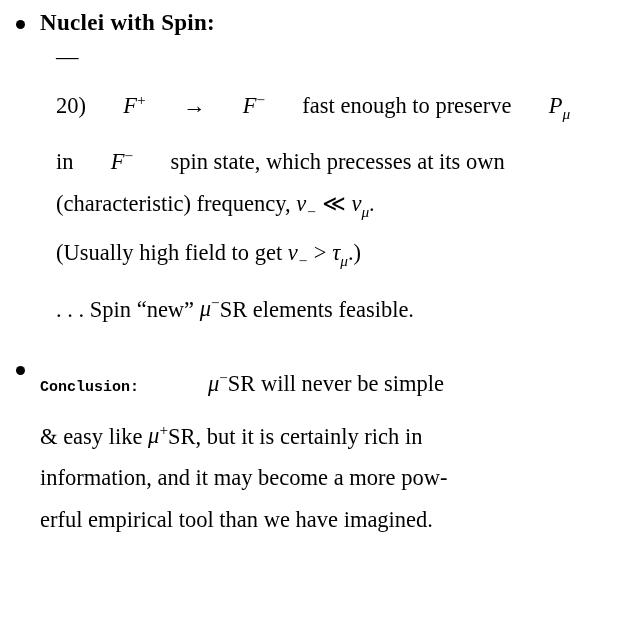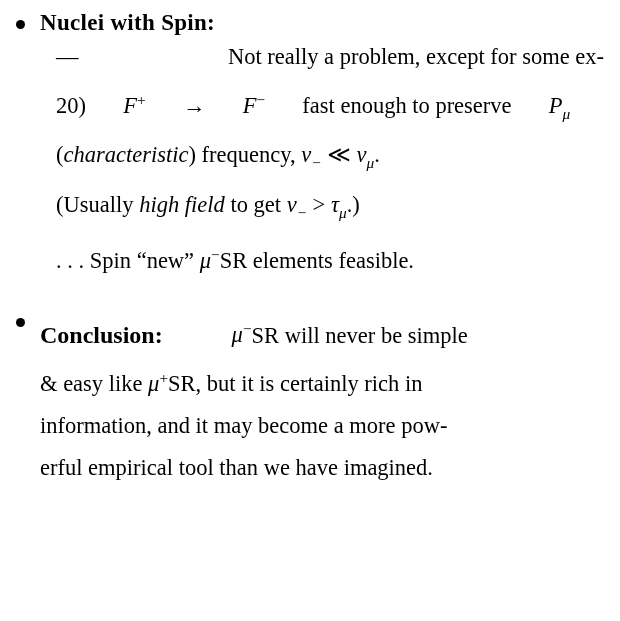--- a/index.html
+++ b/index.html
@@ -53,77 +53,83 @@
     display: flex;
     justify-content: space-between;
   }
   .line.justify > span {
     white-space: pre;
   }
   .indent-body {
     padding-left: 16px;
   }
   i, .it {
-    font-style: italic;
   }
   .mathvar {
     font-style: italic;
     font-family: "Liberation Serif", "DejaVu Serif", serif;
   }
   .sup {
     font-size: 0.68em;
     vertical-align: super;
     font-style: normal;
   }
   .sub {
     font-size: 0.68em;
     vertical-align: sub;
     font-style: italic;
   }
   .gap1 { height: 20px; }
   .block2 { margin-top: 6px; }
   .concl-head {
     font-weight: bold;
-    font-size: 24px;
+    font-size: 15px;
+    font-family: Liberation Mono, monospace;
   }
   .spacer-wide { display: inline-block; width: 26px; }
   .nowrap { white-space: nowrap; }
 </style>
 </head>
 <body>
 
 <div class="page">
 
   <div class="bullet-block">
     <span class="bullet-dot"></span>
 
     <div class="heading">Nuclei with Spin:</div>
 
     <div class="para indent-body">
 
       <span class="line justify">
         <span>—</span>
-        <span>Not really a problem, except for some ex-</span>
       </span>
 
 
       <span class="line">
         <span>20)</span>
         <span class="spacer-wide"></span>
         <span class="mathvar nowrap"><span>F</span><span class="sup">+</span></span>
         <span class="spacer-wide"></span>
         <span>→</span>
         <span class="spacer-wide"></span>
         <span class="mathvar nowrap"><span>F</span><span class="sup">−</span></span>
         <span class="spacer-wide"></span>
         <span>fast enough to preserve</span>
         <span class="spacer-wide"></span>
         <span class="mathvar nowrap"><span>P</span><span class="sub">μ</span></span>
       </span>
 
+      <span class="line">
+        <span>in</span>
+        <span class="spacer-wide"></span>
+        <span class="mathvar nowrap"><span>F</span><span class="sup">−</span></span>
+        <span class="spacer-wide"></span>
+        <span>spin state, which precesses at its own</span>
+      </span>
 
       <span class="line">
         <span>(</span><span class="it">characteristic</span><span>) frequency,</span>
         <span class="mathvar nowrap"><span>ν</span><span class="sub">−</span></span>
         <span>≪</span>
         <span class="mathvar nowrap"><span>ν</span><span class="sub">μ</span></span><span>.</span>
       </span>
 
       <span class="line">
         <span>(Usually</span>

